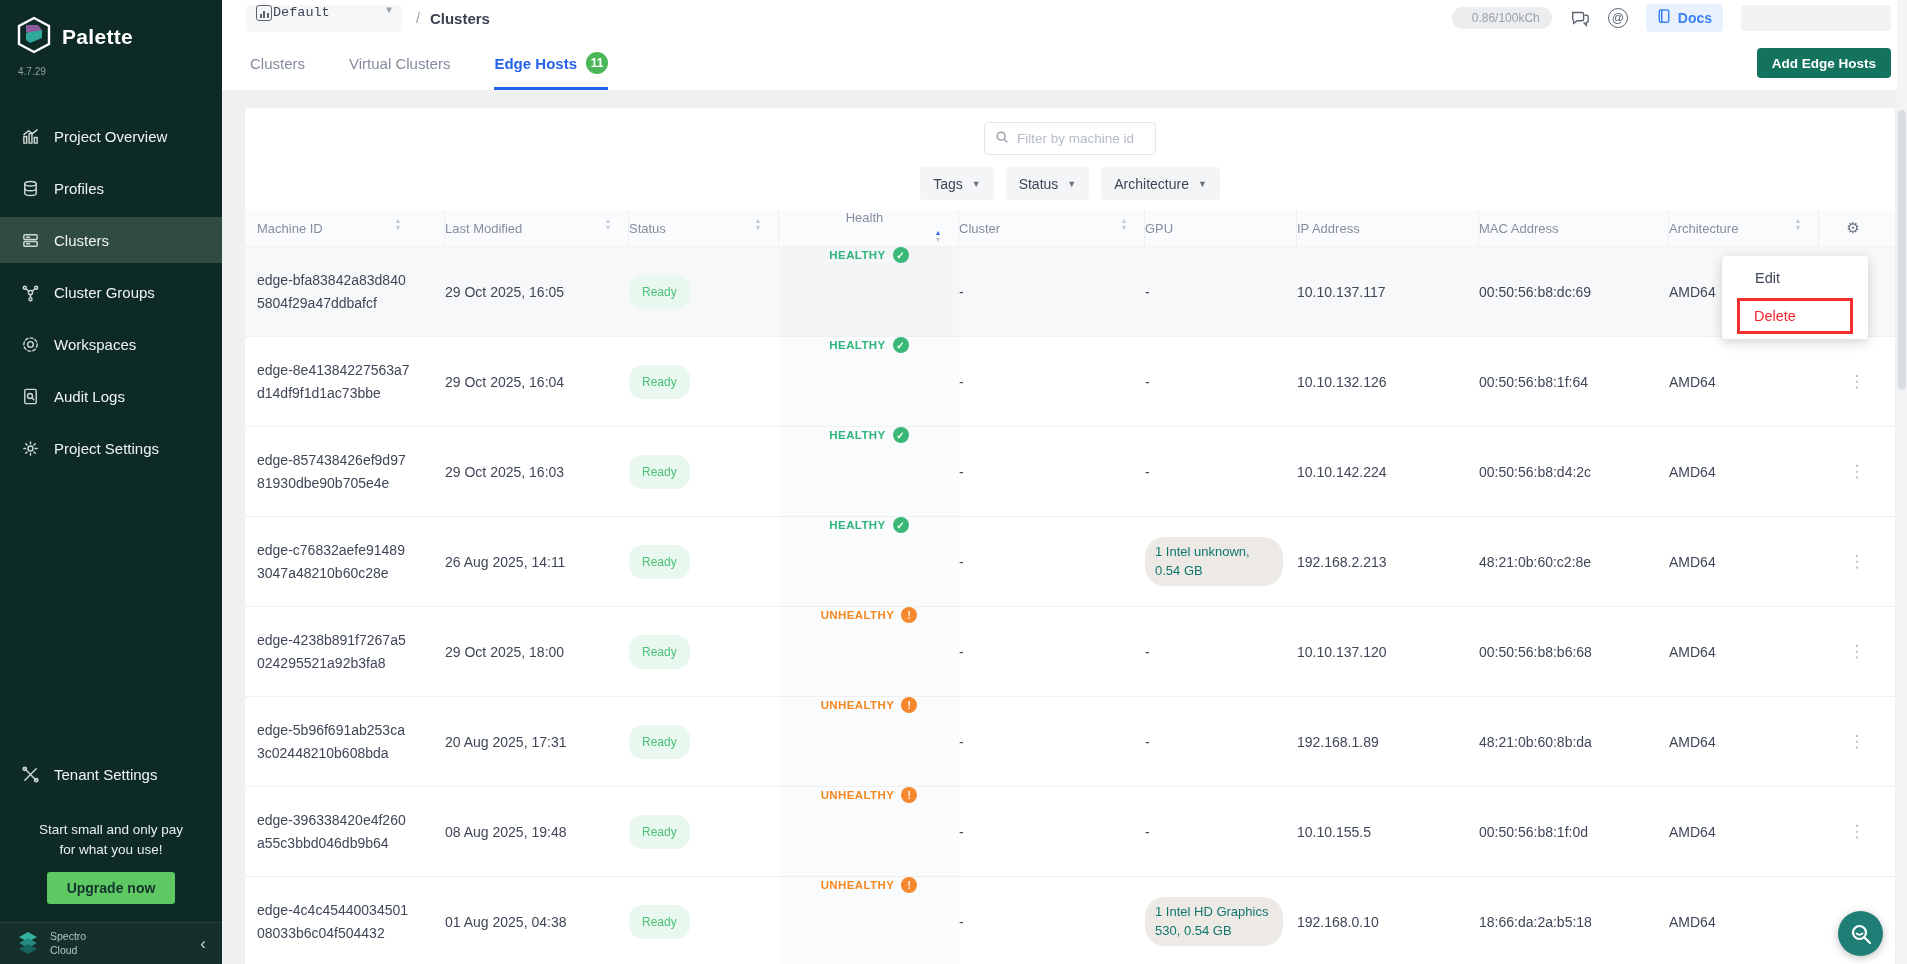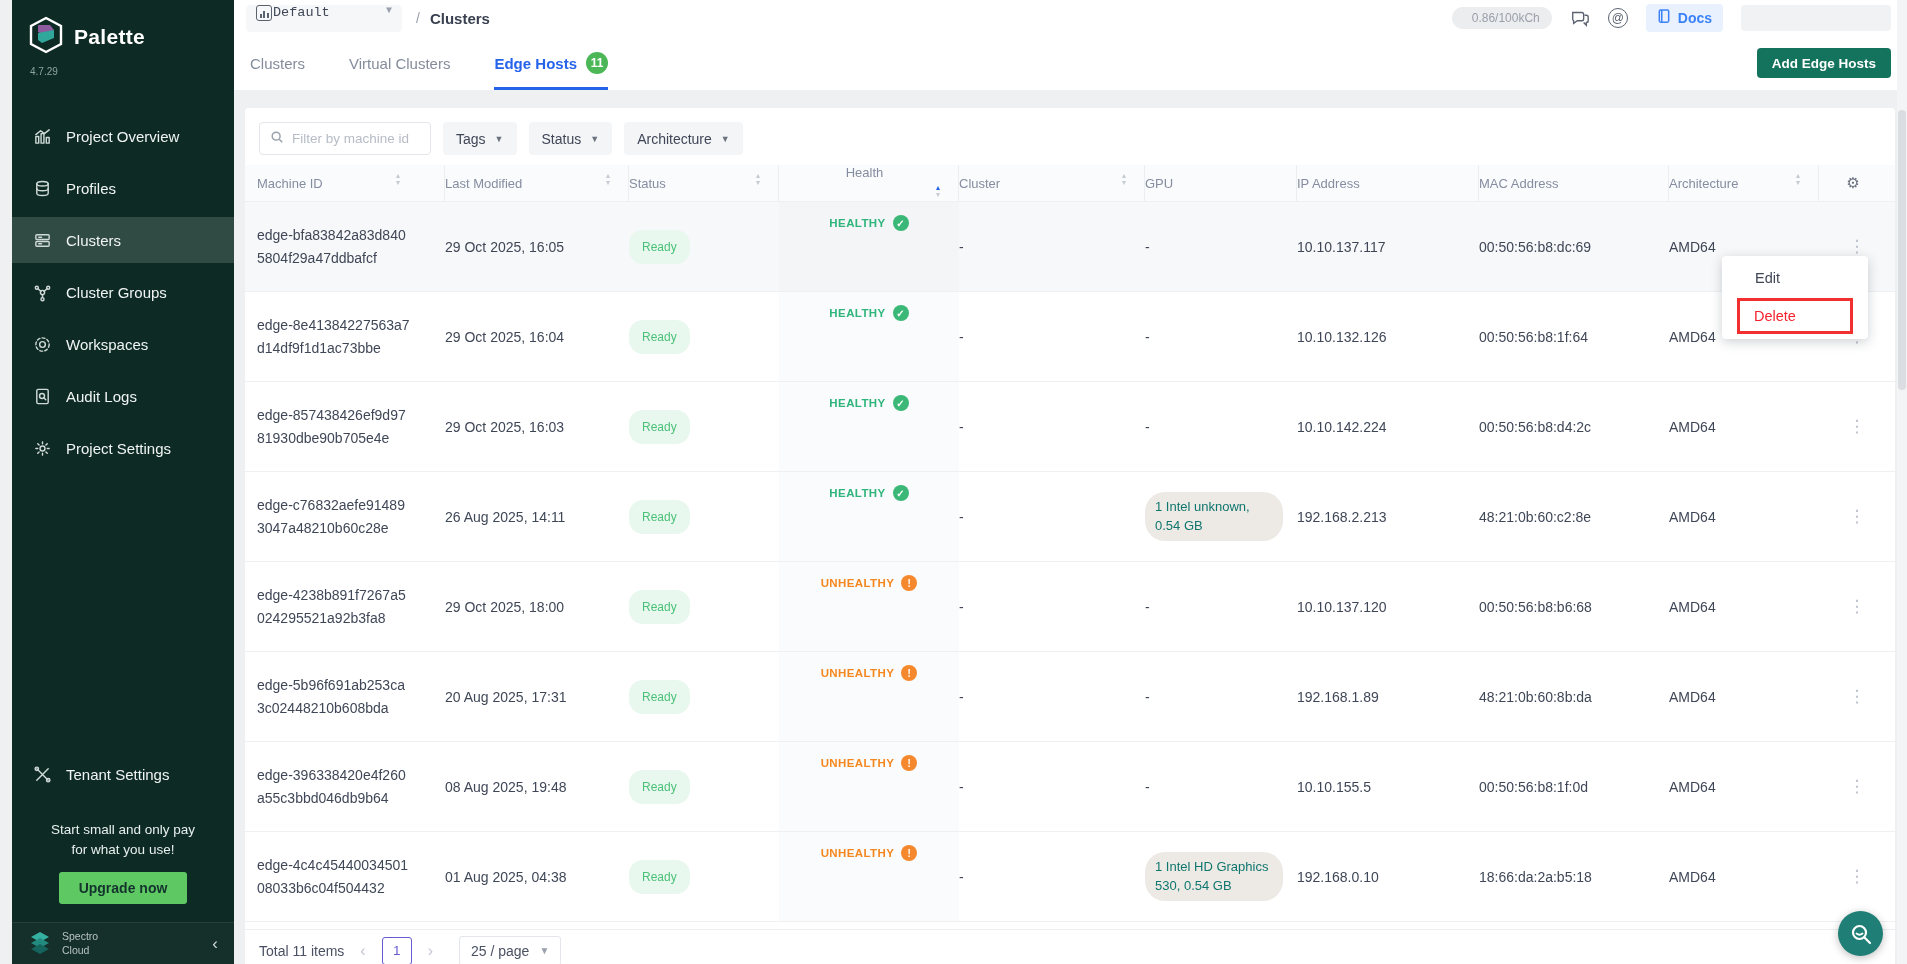--- a/index.html
+++ b/index.html
@@ -6,21 +6,21 @@
   html,body { width:1907px; height:964px; }
   body {
     font-family:"Liberation Sans", sans-serif;
     background:#eef0f1;
     position:relative;
     overflow:hidden;
     color:#3f4757;
   }
   
   .sidebar {
-    position:absolute; left:12px; top:0; bottom:0; width:222px;
+    position:absolute; left:0; top:0; bottom:0; width:222px;
     background:#0d2a25; color:#eef3f1; display:flex; flex-direction:column; z-index:5;
   }
   .logo-row { display:flex; align-items:center; gap:10px; padding:16px 0 0 16px; }
   .logo-row .brand { font-size:21px; font-weight:700; letter-spacing:.3px; color:#fff; }
   .version { font-size:10px; color:#8fa39e; margin:8px 0 0 18px; }
   .side-menu { margin-top:30px; }
   .side-item {
     display:flex; align-items:center; gap:14px; height:46px; padding-left:20px;
     font-size:15px; color:#f0f4f3; margin:6px 0; cursor:pointer;
   }
@@ -64,21 +64,21 @@
   .blur-box { width:150px; height:26px; background:#f1f2f3; border-radius:4px; }
   
   .tabsrow { height:54px; background:#fff; display:flex; align-items:center; padding:0 16px 0 28px; position:relative; }
   .tab { font-size:15px; color:#848c9c; margin-right:44px; cursor:pointer; height:100%; display:flex; align-items:center; gap:9px; border-bottom:3px solid transparent; padding-top:3px; }
   .tab.active { color:#2563eb; font-weight:700; border-bottom-color:#2563eb; }
   .tab-badge { background:#4bb757; color:#fff; border-radius:50%; width:22px; height:22px; display:inline-flex; align-items:center; justify-content:center; font-size:12px; font-weight:700; }
   .add-btn { margin-left:auto; background:#14735c; color:#fff; font-weight:700; font-size:13.5px; height:30px; padding:0 15px; border:none; border-radius:4px; cursor:pointer; font-family:"Liberation Sans", sans-serif; }
   
   .content { position:absolute; top:90px; left:0; right:0; bottom:0; background:#eef0f1; overflow:hidden; }
   .card { margin:18px 0 0 23px; width:1650px; background:#fff; border-radius:4px; position:relative; }
-  .filterbar { display:flex; align-items:center; gap:12px; padding:14px 14px 10px 14px; }
+  .filterbar { display:flex; align-items:center; gap:12px; padding:14px 14px 10px 14px;flex-direction:column; }
   .search-box { display:flex; align-items:center; gap:8px; border:1px solid #e3e6ea; border-radius:4px; height:33px; width:172px; padding:0 10px; }
   .search-box input { border:none; outline:none; font-size:13.5px; width:120px; color:#3f4757; font-family:"Liberation Sans", sans-serif; }
   .search-box input::placeholder { color:#b6bcc6; }
   .search-icon svg { width:14px; height:14px; stroke:#9aa1ad; fill:none; stroke-width:1.7; }
   .filter-dd { background:#f4f5f7; border-radius:4px; height:33px; display:flex; align-items:center; gap:9px; padding:0 13px; font-size:14px; color:#3f4757; cursor:pointer; }
   .filter-dd .chev { margin:0; color:#6b7280; }
   
   .thead { display:flex; align-items:stretch; background:#fafbfc; height:36px; font-size:13px; color:#858da0; }
   .th { display:flex; align-items:center; gap:8px; border-right:1px solid #eceef1; padding-right:8px; }
   .th:last-child, .th.colA { border-right:none; }
@@ -89,21 +89,21 @@
   .trow.hovered { background:#f7f8f9; }
   .cell { display:flex; align-items:center; align-self:stretch; }
   .col0 { width:200px; padding-left:12px; padding-right:34px; }
   .col1 { width:184px; } .col2 { width:150px; } .col3 { width:180px;flex-direction:column; }
   .col4 { width:186px; } .col5 { width:152px; padding-right:14px; } .col6 { width:182px; }
   .col7 { width:190px; } .col8 { width:150px; } .colA { flex:1; justify-content:center; }
   .cell.col3 { background:#fafbfc; }
   .trow.hovered .cell.col3 { background:#f4f5f7; }
   .machine-id { word-break:break-all; line-height:1.6; }
   .status-pill { background:#e9f8ef; color:#4cc179; padding:10px 13px; border-radius:14px; font-size:12px; }
-  .health { display:flex; align-items:center; gap:7px; font-weight:700; font-size:11.5px; letter-spacing:.4px;margin-top:13px; }
+  .health { display:flex; align-items:center; gap:7px; font-weight:700; font-size:11.5px; letter-spacing:.4px; }
   .health.healthy { color:#2fb57c; }
   .health.unhealthy { color:#f5871f; }
   .h-ico { width:16px; height:16px; border-radius:50%; color:#fff; font-size:10px; font-weight:700; display:inline-flex; align-items:center; justify-content:center; }
   .health.healthy .h-ico { background:#3bb877; }
   .health.unhealthy .h-ico { background:#f5882c; }
   .gpu-chip { background:#edeae5; border-radius:20px; padding:6px 10px; font-size:13px; line-height:1.45; color:#0f766e; }
   .kebab { color:#b9bfc9; font-size:17px; cursor:pointer; letter-spacing:0; }
   .gear-th { color:#6b7280; font-size:15px; cursor:pointer; }
   .sliver { height:8px; border-top:1px solid #eef0f2; }
   .pagination { display:flex; align-items:center; gap:14px; height:42px; border-top:1px solid #eceef1; padding-left:14px; font-size:14px; color:#4a5162; }

